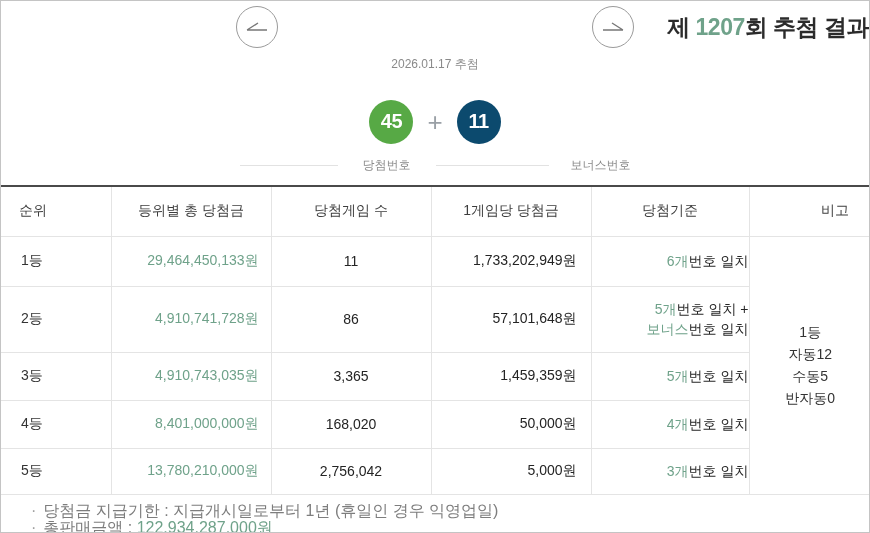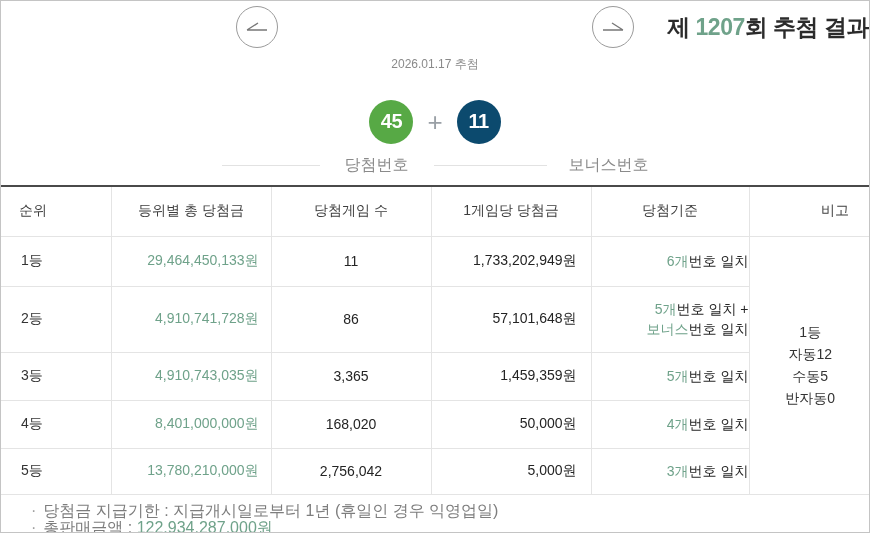--- a/index.html
+++ b/index.html
@@ -23,21 +23,21 @@
   .balls-row { display:flex; justify-content:center; align-items:center; margin-top:28px; height:45px; }
   .main-balls { display:flex; gap:10px; }
   .ball { width:44px; height:44px; border-radius:50%; color:#fff; font-weight:700; font-size:20px;
           display:flex; align-items:center; justify-content:center; letter-spacing:-0.5px; }
   .plus-sign { color:#9aa0a6; font-size:26px; font-weight:400; margin:0 14px; line-height:1; }
 
   .ball-labels { display:flex; justify-content:center; align-items:center; margin-top:14px; height:14px; }
   .hline { height:1px; background:#e2e2e2; display:inline-block; }
   .hline-left { width:98px; }
   .hline-right { width:113px; }
-  .ball-label { font-size:16px; color:#8a8a8a; margin:0 25px; }
+  .ball-label { font-size:12px; color:#8a8a8a; margin:0 25px; }
   .bonus-label { margin:0 0 0 22px; }
 
   
   table.prize { width:100%; border-collapse:collapse; table-layout:fixed; margin-top:13px;
                 border-top:2px solid #4a4a4a; border-bottom:1px solid #e4e4e4; }
   col.c-rank { width:110px; } col.c-total { width:160px; } col.c-games { width:160px; }
   col.c-per { width:160px; } col.c-crit { width:158px; } col.c-note { width:122px; }
   th, td { border-bottom:1px solid #e4e4e4; border-right:1px solid #e4e4e4;
            font-size:14px; vertical-align:middle; }
   th:last-child, td.remarks { border-right:none; }

